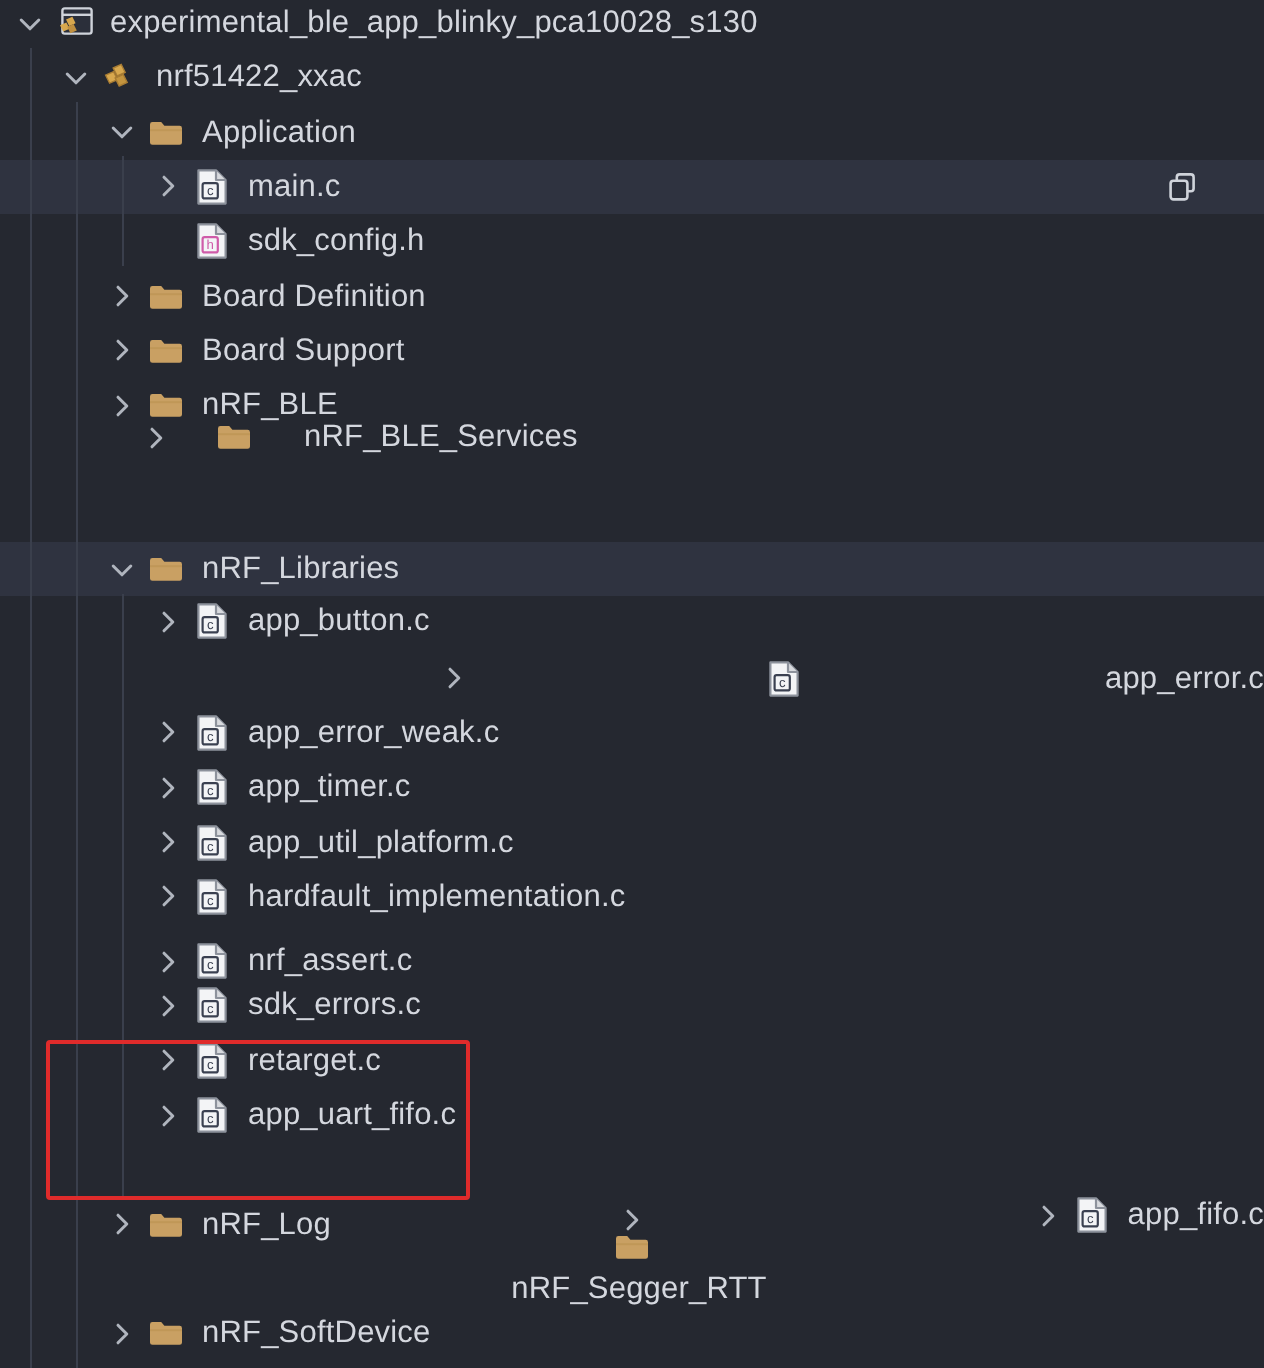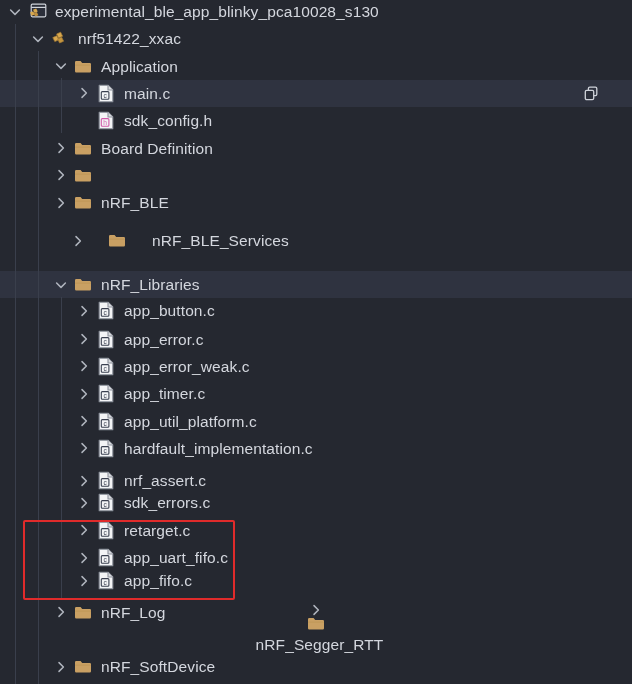--- a/index.html
+++ b/index.html
@@ -211,37 +211,38 @@
         <svg width="12" height="12" viewBox="0 0 12 12">
           <path d="M4 1.6 L8.4 6 L4 10.4" fill="none" stroke="#b0b5be" stroke-width="1.5" stroke-linecap="round" stroke-linejoin="round"></path>
         </svg>
       </div>
       <div class="icon">
         <svg width="18" height="15" viewBox="0 0 18 15">
           <path d="M1 3.2 A1.2 1.2 0 0 1 2.2 2 H6.6 L8.2 3.9 H15.8 A1.2 1.2 0 0 1 17 5.1 V12.2 A1.2 1.2 0 0 1 15.8 13.4 H2.2 A1.2 1.2 0 0 1 1 12.2 Z" fill="#c9a063"></path>
           <path d="M1 5.6 H17 V6.6 H1 Z" fill="#b8904f" opacity="0.55"></path>
         </svg>
       </div>
+      <span class="label">Board Support</span>
     </div>
     <div class="row" style="top: 189.1px;">
       <div style="width: 50px; min-width: 50px; height: 27px;"></div>
       <div class="twisty">
         <svg width="12" height="12" viewBox="0 0 12 12">
           <path d="M4 1.6 L8.4 6 L4 10.4" fill="none" stroke="#b0b5be" stroke-width="1.5" stroke-linecap="round" stroke-linejoin="round"></path>
         </svg>
       </div>
       <div class="icon">
         <svg width="18" height="15" viewBox="0 0 18 15">
           <path d="M1 3.2 A1.2 1.2 0 0 1 2.2 2 H6.6 L8.2 3.9 H15.8 A1.2 1.2 0 0 1 17 5.1 V12.2 A1.2 1.2 0 0 1 15.8 13.4 H2.2 A1.2 1.2 0 0 1 1 12.2 Z" fill="#c9a063"></path>
           <path d="M1 5.6 H17 V6.6 H1 Z" fill="#b8904f" opacity="0.55"></path>
         </svg>
       </div>
       <span class="label">nRF_BLE</span>
     </div>
-    <div class="row" style="top: 227px; gap: 17px;">
+    <div class="row" style="top: 205px; gap: 17px;">
       <div style="width: 50px; min-width: 50px; height: 27px;"></div>
       <div class="twisty">
         <svg width="12" height="12" viewBox="0 0 12 12">
           <path d="M4 1.6 L8.4 6 L4 10.4" fill="none" stroke="#b0b5be" stroke-width="1.5" stroke-linecap="round" stroke-linejoin="round"></path>
         </svg>
       </div>
       <div class="icon">
         <svg width="18" height="15" viewBox="0 0 18 15">
           <path d="M1 3.2 A1.2 1.2 0 0 1 2.2 2 H6.6 L8.2 3.9 H15.8 A1.2 1.2 0 0 1 17 5.1 V12.2 A1.2 1.2 0 0 1 15.8 13.4 H2.2 A1.2 1.2 0 0 1 1 12.2 Z" fill="#c9a063"></path>
           <path d="M1 5.6 H17 V6.6 H1 Z" fill="#b8904f" opacity="0.55"></path>
@@ -274,21 +275,21 @@
       <div class="icon">
         <svg width="16" height="19" viewBox="0 0 16 19">
           <path d="M1.2 1.2 H10 L14.8 6 V17.8 H1.2 Z" fill="#f3f4f6" stroke="#8d929c" stroke-width="1.1" stroke-linejoin="round"></path>
           <path d="M10 1.2 V6 H14.8" fill="#d8dade" stroke="#8d929c" stroke-width="1.1" stroke-linejoin="round"></path>
           <rect x="3.3" y="7.6" width="7.6" height="7.6" rx="1" fill="none" stroke="#3a4050" stroke-width="1.1"></rect>
           <text x="7.1" y="13.6" font-family="Liberation Sans, sans-serif" font-size="6.6" text-anchor="middle" fill="#3a4050">c</text>
         </svg>
       </div>
       <span class="label">app_button.c</span>
     </div>
-    <div class="row" style="top: 325.6px;">
+    <div class="row" style="top: 325.6px; justify-content: space-between;">
       <div style="width: 73px; min-width: 73px; height: 27px;"></div>
       <div class="twisty">
         <svg width="12" height="12" viewBox="0 0 12 12">
           <path d="M4 1.6 L8.4 6 L4 10.4" fill="none" stroke="#b0b5be" stroke-width="1.5" stroke-linecap="round" stroke-linejoin="round"></path>
         </svg>
       </div>
       <div class="icon">
         <svg width="16" height="19" viewBox="0 0 16 19">
           <path d="M1.2 1.2 H10 L14.8 6 V17.8 H1.2 Z" fill="#f3f4f6" stroke="#8d929c" stroke-width="1.1" stroke-linejoin="round"></path>
           <path d="M10 1.2 V6 H14.8" fill="#d8dade" stroke="#8d929c" stroke-width="1.1" stroke-linejoin="round"></path>
@@ -427,21 +428,21 @@
       <div class="icon">
         <svg width="16" height="19" viewBox="0 0 16 19">
           <path d="M1.2 1.2 H10 L14.8 6 V17.8 H1.2 Z" fill="#f3f4f6" stroke="#8d929c" stroke-width="1.1" stroke-linejoin="round"></path>
           <path d="M10 1.2 V6 H14.8" fill="#d8dade" stroke="#8d929c" stroke-width="1.1" stroke-linejoin="round"></path>
           <rect x="3.3" y="7.6" width="7.6" height="7.6" rx="1" fill="none" stroke="#3a4050" stroke-width="1.1"></rect>
           <text x="7.1" y="13.6" font-family="Liberation Sans, sans-serif" font-size="6.6" text-anchor="middle" fill="#3a4050">c</text>
         </svg>
       </div>
       <span class="label">app_uart_fifo.c</span>
     </div>
-    <div class="row" style="top: 567px;">
+    <div class="row" style="top: 594px; justify-content: flex-end;">
       <div style="width: 73px; min-width: 73px; height: 27px;"></div>
       <div class="twisty">
         <svg width="12" height="12" viewBox="0 0 12 12">
           <path d="M4 1.6 L8.4 6 L4 10.4" fill="none" stroke="#b0b5be" stroke-width="1.5" stroke-linecap="round" stroke-linejoin="round"></path>
         </svg>
       </div>
       <div class="icon">
         <svg width="16" height="19" viewBox="0 0 16 19">
           <path d="M1.2 1.2 H10 L14.8 6 V17.8 H1.2 Z" fill="#f3f4f6" stroke="#8d929c" stroke-width="1.1" stroke-linejoin="round"></path>
           <path d="M10 1.2 V6 H14.8" fill="#d8dade" stroke="#8d929c" stroke-width="1.1" stroke-linejoin="round"></path>

